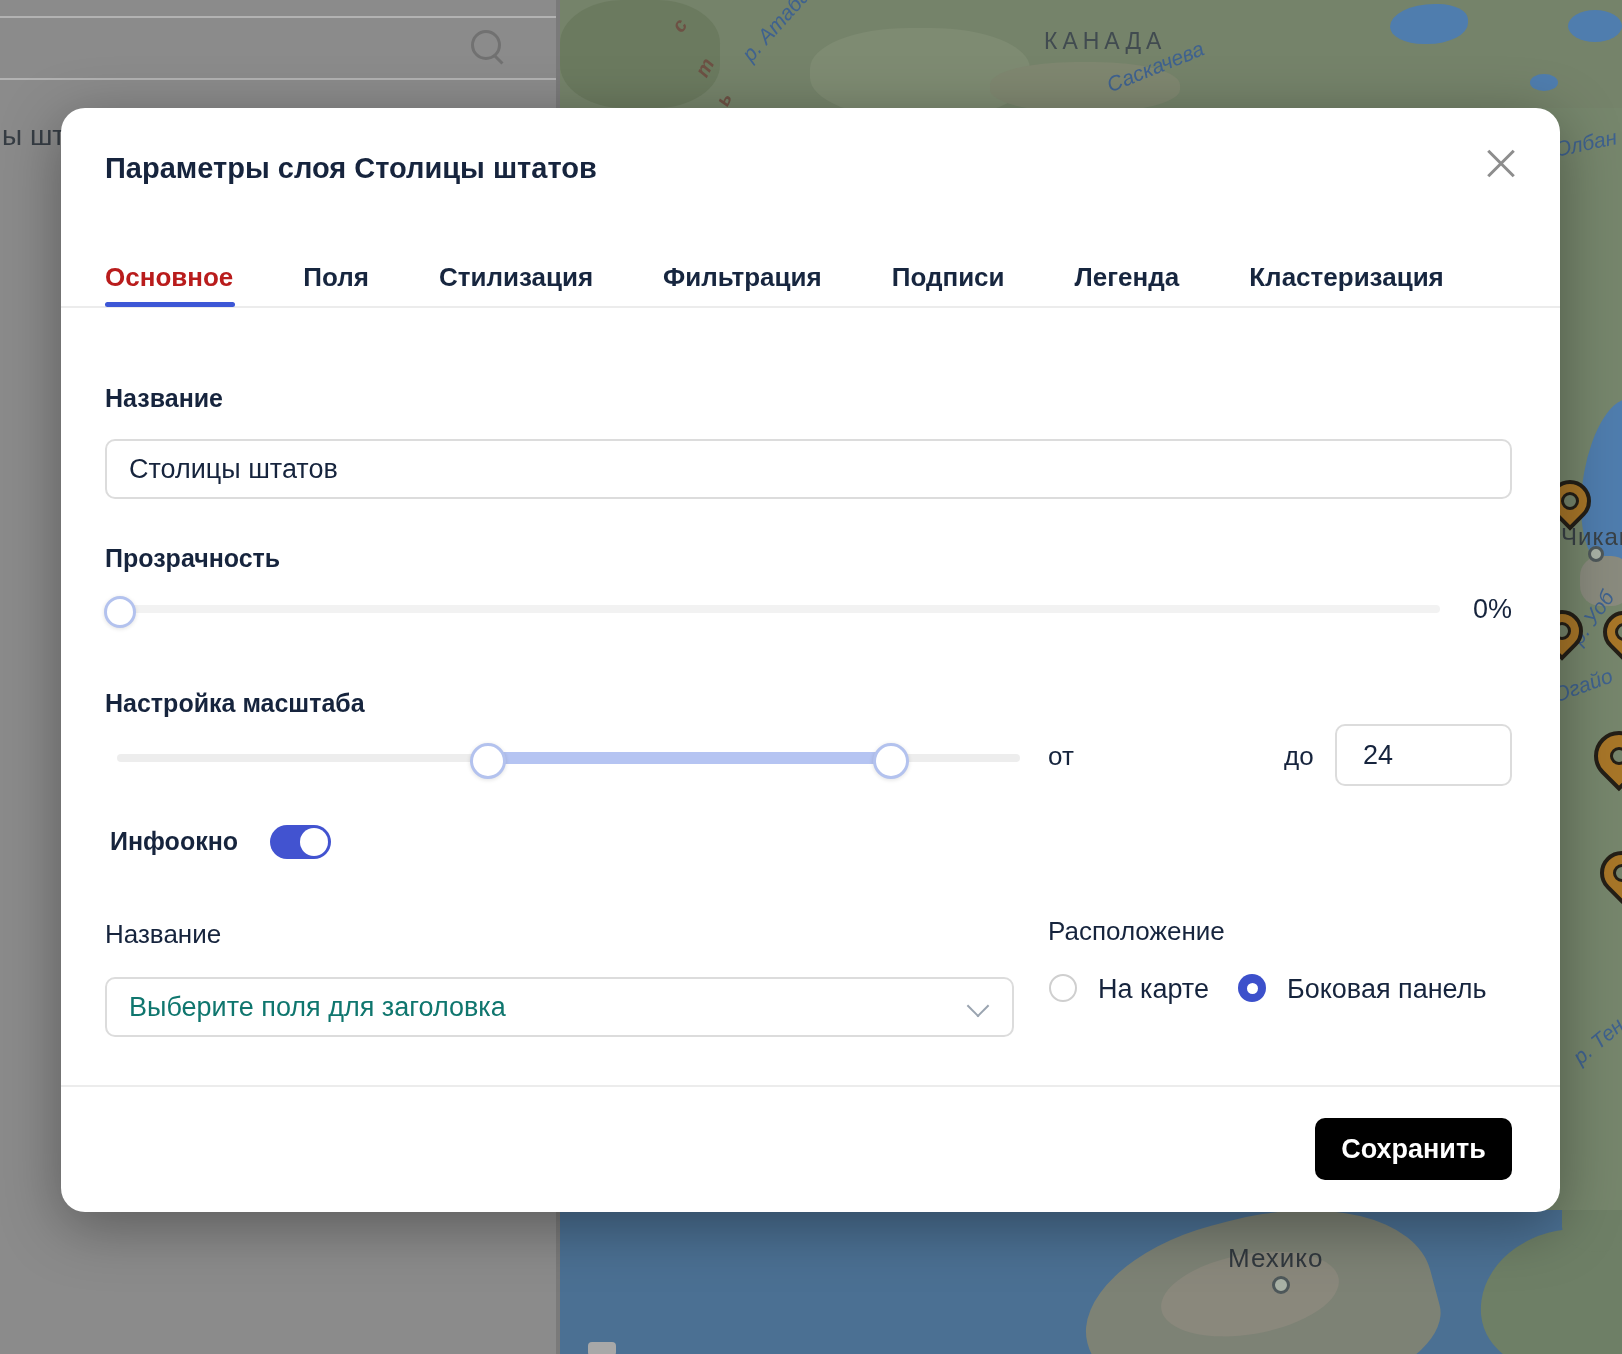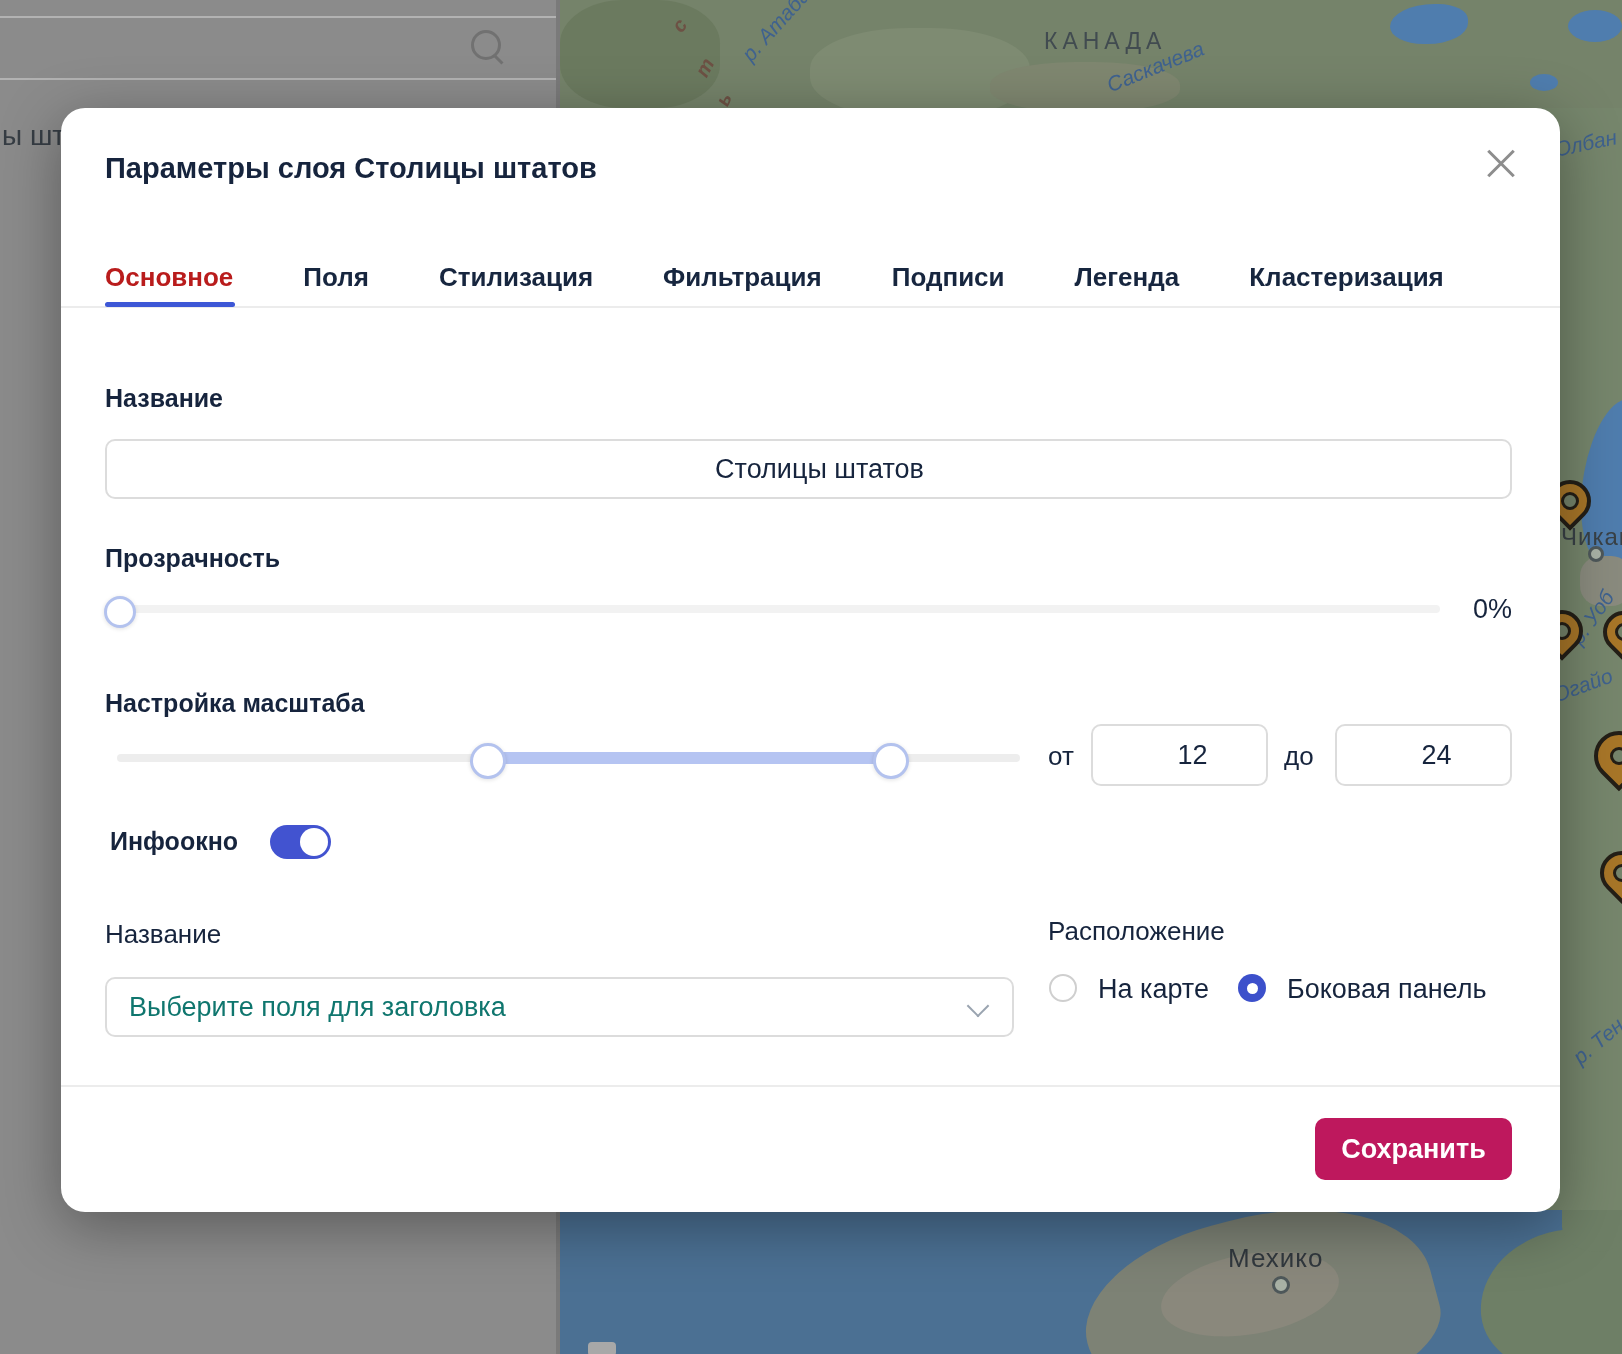--- a/index.html
+++ b/index.html
@@ -40,41 +40,41 @@
   .m-close i:first-child{transform:rotate(45deg);} .m-close i:last-child{transform:rotate(-45deg);}
   .tabs{position:absolute;left:44px;top:140px;display:flex;column-gap:70px;}
   .tab{font-size:26px;font-weight:600;color:#17263f;line-height:58px;cursor:pointer;white-space:nowrap;}
   .tab.active{color:#b91c1c;}
   .tabs-divider{position:absolute;left:0;top:198px;width:1499px;height:2px;background:#ececec;}
   .tab-underline{position:absolute;left:44px;top:194px;width:130px;height:5px;background:#3d57d6;border-radius:3px;}
   .lbl{position:absolute;font-size:25px;font-weight:600;color:#16243d;}
   .lbl2{position:absolute;font-size:26px;font-weight:400;color:#16243d;}
   .txt-input{position:absolute;border:2px solid #dcdcdc;border-radius:10px;font-size:27px;color:#16243d;
              padding:0 0 0 22px;outline:none;background:#fff;box-sizing:border-box;
-             font-family:"Liberation Sans","DejaVu Sans",sans-serif;text-align:center;}
+             font-family:"Liberation Sans","DejaVu Sans",sans-serif;}
   .slider-track{position:absolute;background:#f2f2f2;border-radius:4px;}
   .slider-active{position:absolute;background:#b5c4f2;border-radius:6px;}
   .handle{position:absolute;background:#fff;border:3px solid #b3c2ee;border-radius:50%;
           box-shadow:0 1px 4px rgba(0,0,0,.12);cursor:pointer;}
   .pct{position:absolute;font-size:27px;color:#16243d;}
   .toggle{position:absolute;left:209px;top:717px;width:61px;height:34px;background:#4253d0;border-radius:17px;cursor:pointer;}
   .toggle .knob{position:absolute;right:3px;top:3px;width:28px;height:28px;background:#fff;border-radius:50%;}
   .dropdown{position:absolute;left:44px;top:869px;width:909px;height:60px;border:2px solid #dcdcdc;border-radius:10px;
             box-sizing:border-box;cursor:pointer;}
   .dd-ph{position:absolute;left:22px;top:13px;font-size:27px;color:#0f766e;}
   .chev{position:absolute;right:26px;top:19px;width:14px;height:14px;border-right:2px solid #9aa4b0;
         border-bottom:2px solid #9aa4b0;transform:rotate(45deg);}
   .radio{position:absolute;width:28px;height:28px;border-radius:50%;box-sizing:border-box;cursor:pointer;}
   .radio.off{border:2px solid #cfcfcf;background:#fff;}
   .radio.on{background:#3c50cb;}
   .radio.on::after{content:"";position:absolute;left:50%;top:50%;width:11px;height:11px;margin:-5.5px 0 0 -5.5px;
                    background:#fff;border-radius:50%;}
   .rlabel{position:absolute;font-size:27px;color:#16243d;}
   .footer-divider{position:absolute;left:0;top:977px;width:1499px;height:2px;background:#ececec;}
-  .save-btn{position:absolute;left:1254px;top:1010px;width:197px;height:62px;background:#be185d;border:none;
+  .save-btn{position:absolute;left:1254px;top:1010px;width:197px;height:62px;background:#000000;border:none;
             border-radius:10px;color:#fff;font-size:27px;font-weight:600;cursor:pointer;
             font-family:"Liberation Sans","DejaVu Sans",sans-serif;}
   .chip{position:absolute;background:#a8a8a8;border-radius:4px;}
 </style>
 </head>
 <body>
 
 <div class="stage">
 
   <div class="panel">
@@ -151,21 +151,20 @@
     <div class="slider-track" style="left:56px;top:497px;width:1323px;height:8px;"></div>
     <div class="handle" style="left:43px;top:488px;width:26px;height:26px;"></div>
     <div class="pct" style="left:1385px;top:486px;width:66px;text-align:right;">0%</div>
 
     <div class="lbl" style="left:44px;top:581px;">Настройка масштаба</div>
     <div class="slider-track" style="left:56px;top:646px;width:903px;height:8px;background:#ededed;"></div>
     <div class="slider-active" style="left:424px;top:644px;width:403px;height:12px;"></div>
     <div class="handle" style="left:409px;top:635px;width:30px;height:30px;"></div>
     <div class="handle" style="left:812px;top:635px;width:30px;height:30px;"></div>
     <div class="lbl2" style="left:987px;top:633px;">от</div>
-    <input class="txt-input" style="left: 1030px; top: 616px; width: 177px; height: 62px; padding-left: 26px;" type="text" value="12">
     <div class="lbl2" style="left:1223px;top:633px;">до</div>
     <input class="txt-input" style="left: 1274px; top: 616px; width: 177px; height: 62px; padding-left: 26px;" type="text" value="24">
 
     <div class="lbl" style="left:49px;top:719px;">Инфоокно</div>
     <div class="toggle">
         <div class="knob"></div>
       </div>
 
     <div class="lbl2" style="left:44px;top:811px;">Название</div>
     <div class="dropdown">

